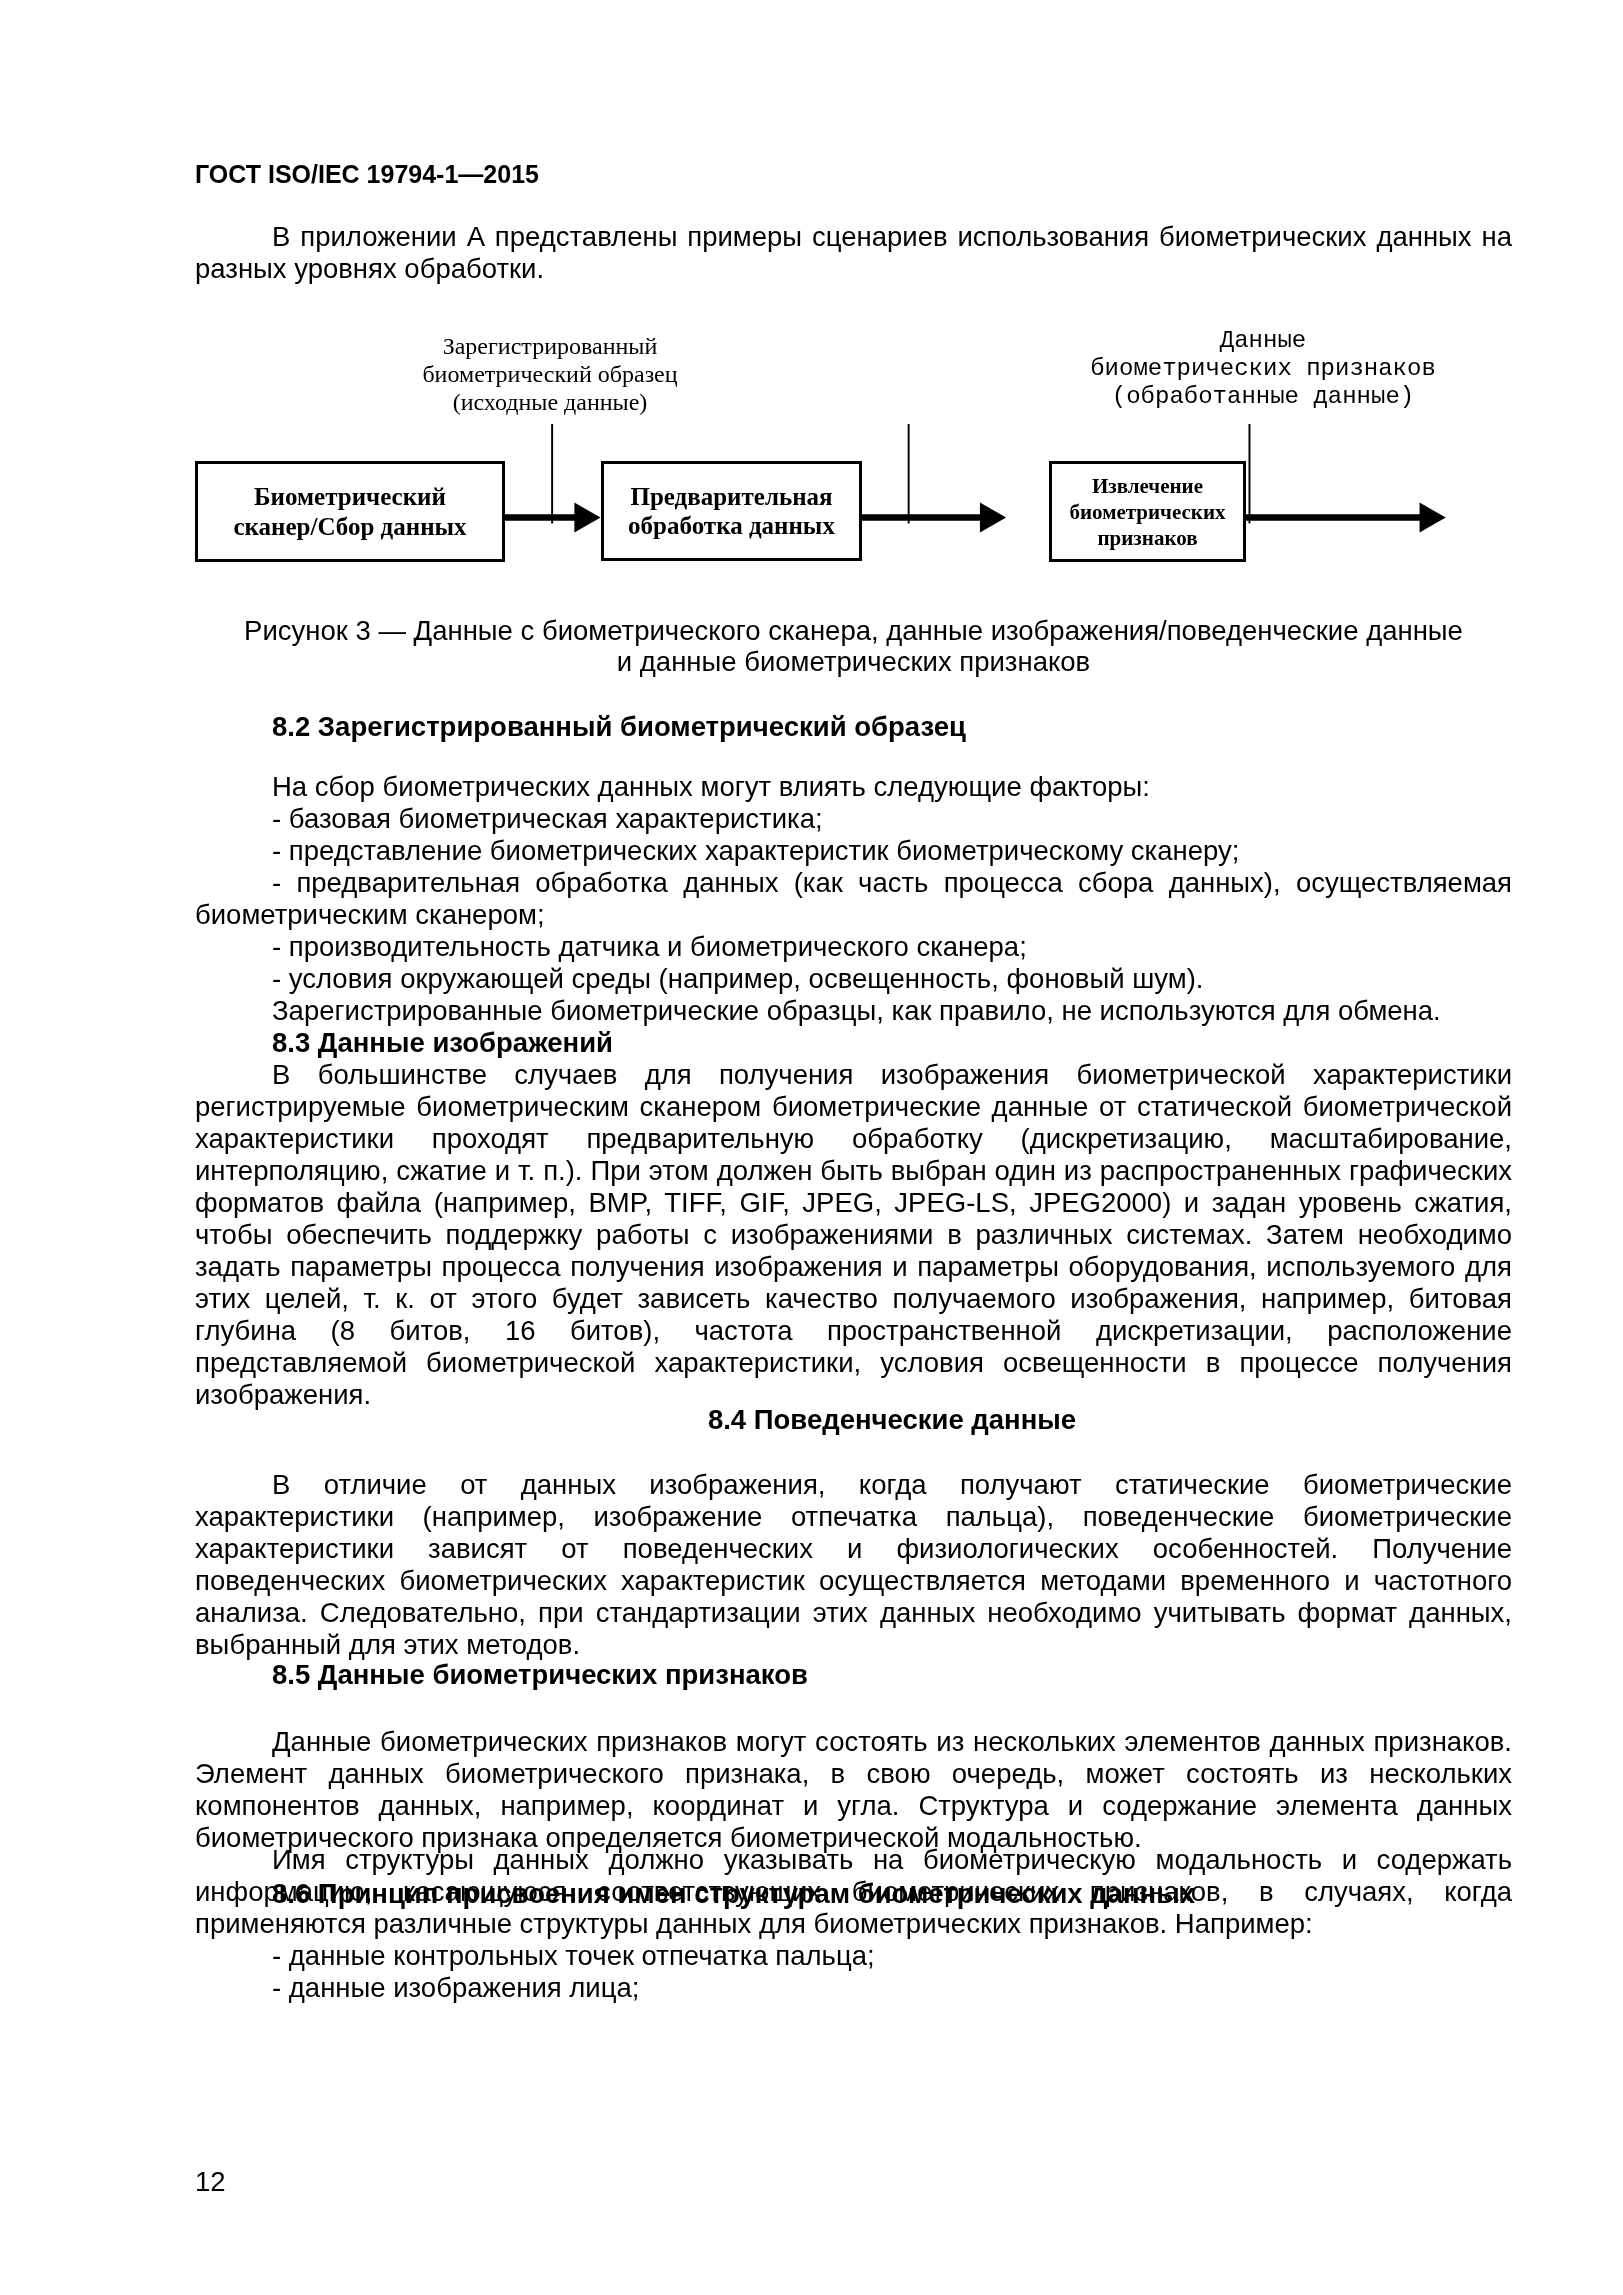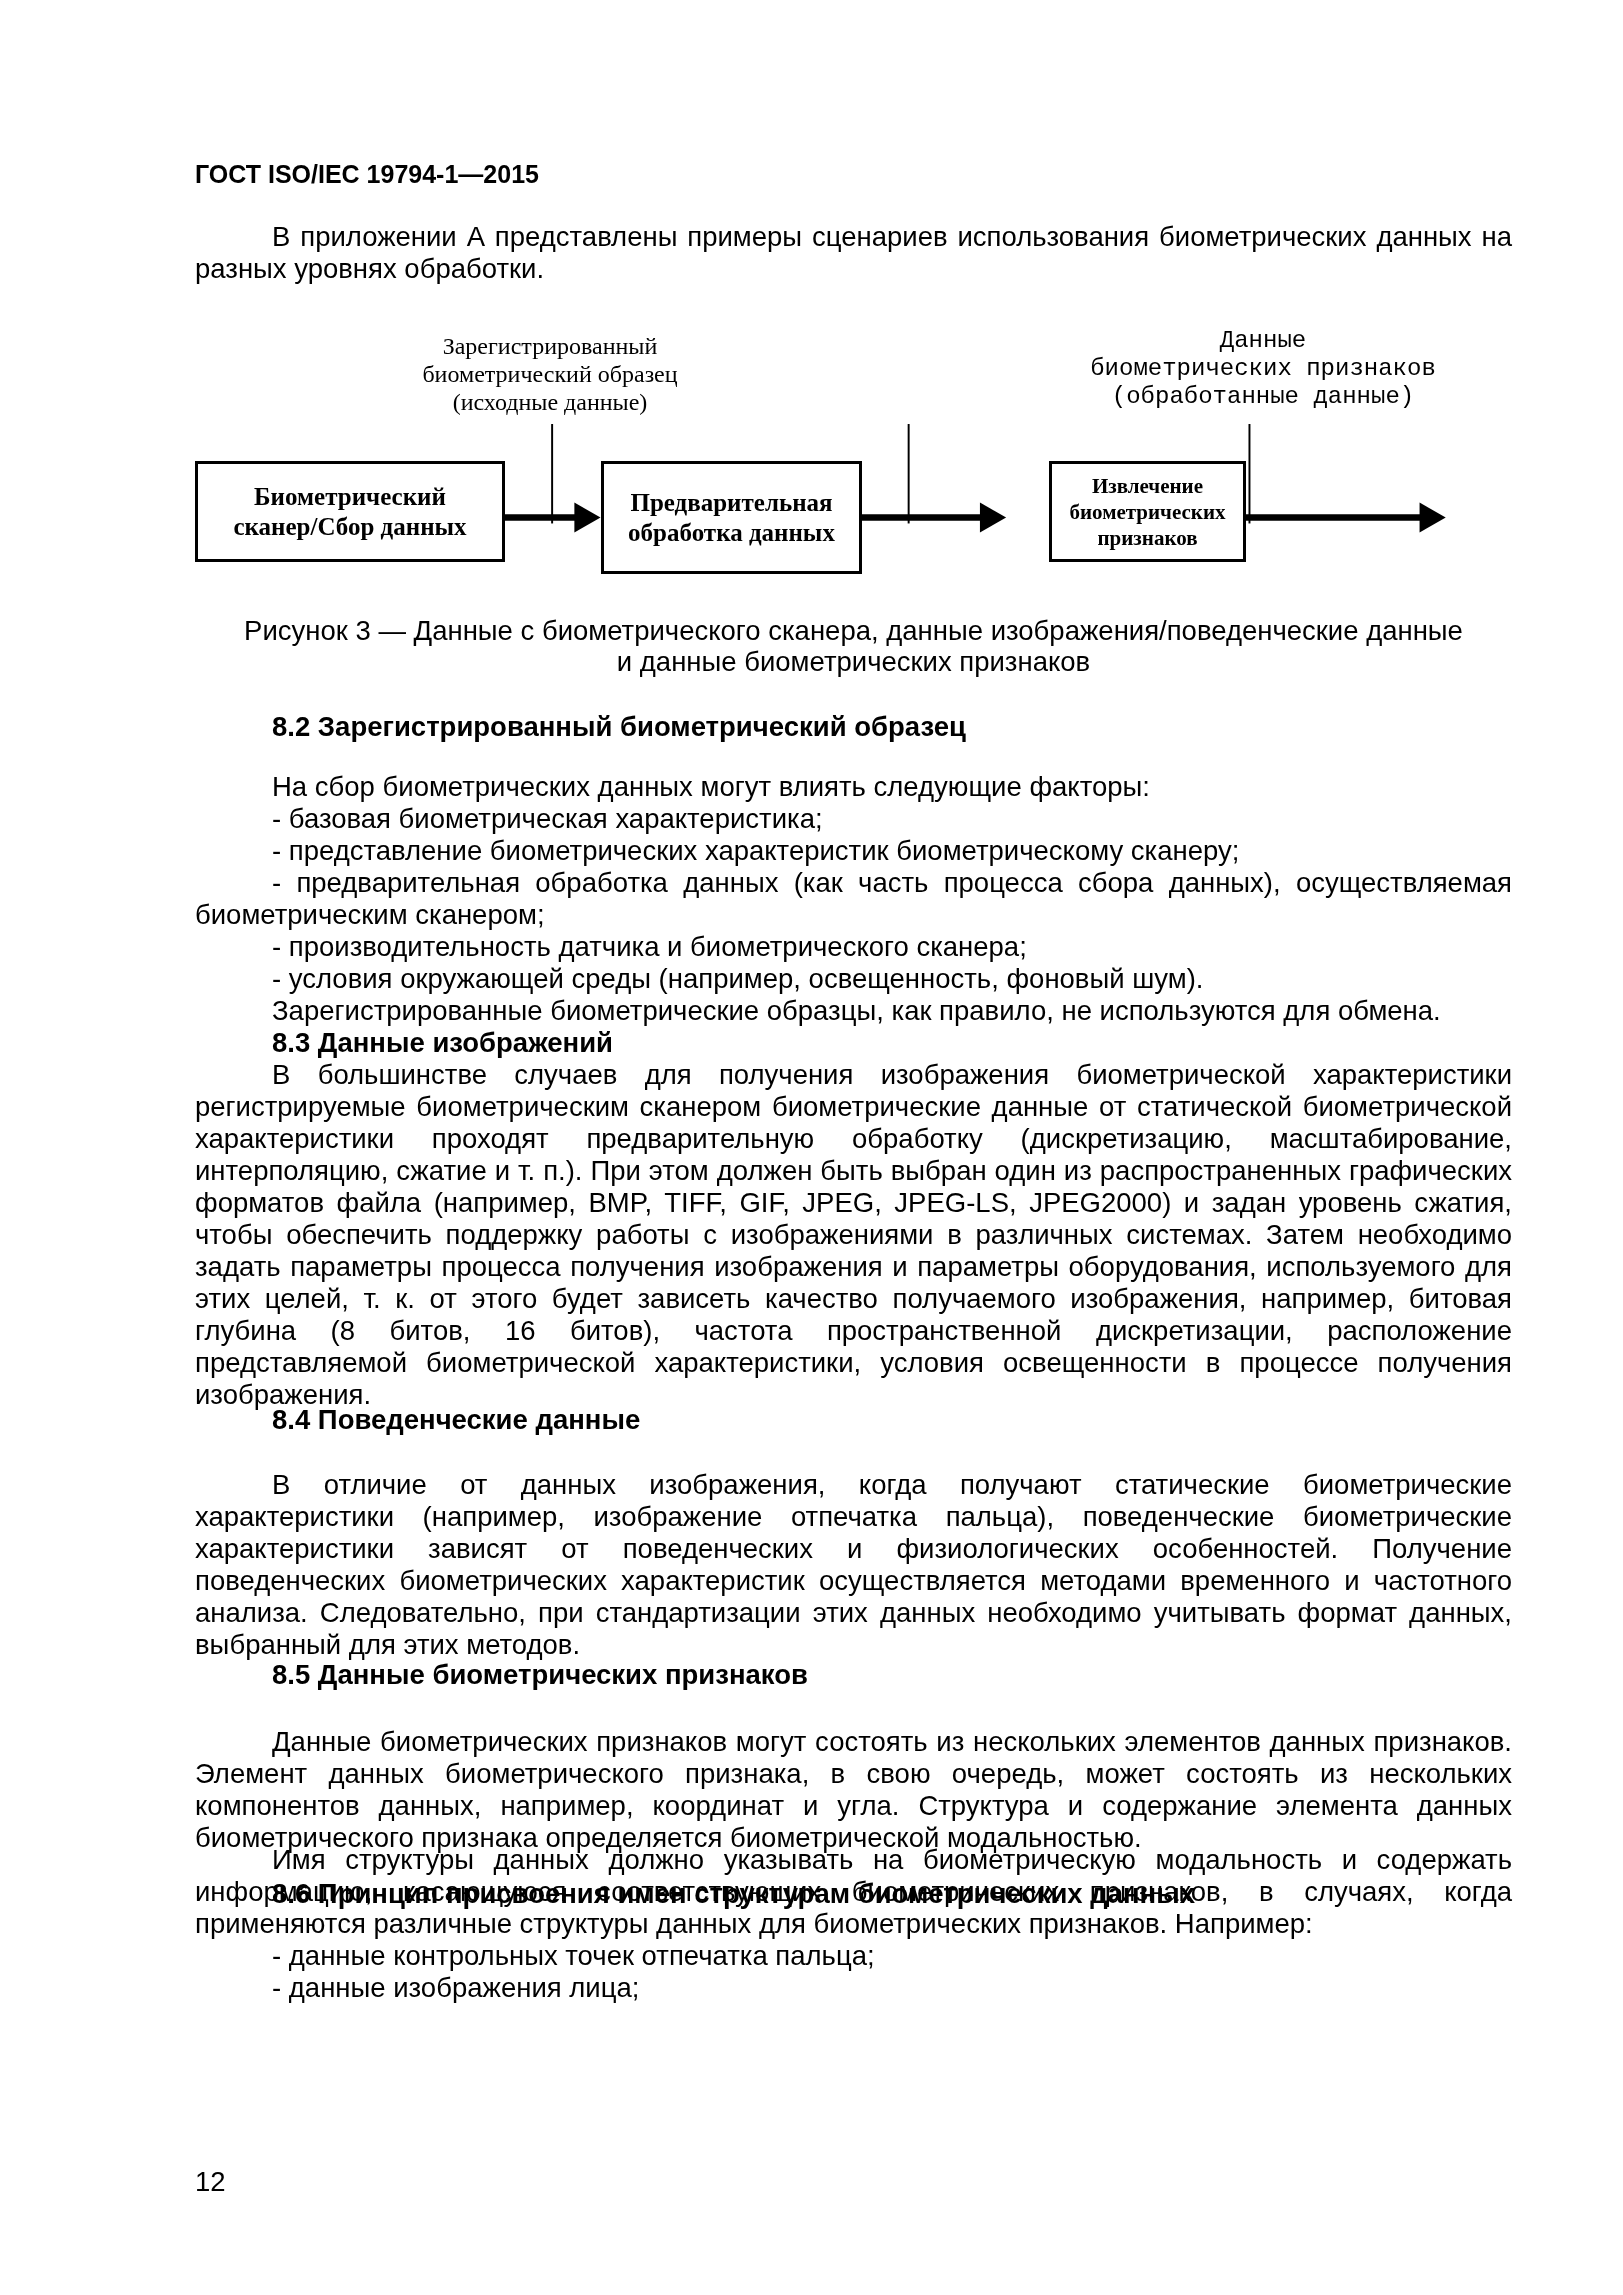--- a/index.html
+++ b/index.html
@@ -58,21 +58,21 @@
       <div>биометрических признаков</div>
       <div>(обработанные данные)</div>
     </div>
 
     <div class="box box1txt" style="left:195px; top:461px; width:310px; height:101px;">
       <div>
         <span>Биометрический</span>
         <span>сканер/Сбор данных</span>
       </div>
     </div>
-    <div class="box box1txt" style="left:601px; top:461px; width:261px; height:113px;">
+    <div class="box box1txt" style="left:601px; top:461px; width:261px; height:100px;">
       <div>
         <span>Предварительная</span>
         <span>обработка данных</span>
       </div>
     </div>
     <div class="box box3txt" style="left:1006px; top:461px; width:197px; height:101px;">
       <div>
         <span>Извлечение</span>
         <span>биометрических</span>
         <span>признаков</span>
@@ -94,21 +94,21 @@
     <p class="li">- представление биометрических характеристик биометрическому сканеру;</p>
     <p class="li">- предварительная обработка данных (как часть процесса сбора данных), осуществляемая биометрическим сканером;</p>
     <p class="li">- производительность датчика и биометрического сканера;</p>
     <p class="li">- условия окружающей среды (например, освещенность, фоновый шум).</p>
     <p class="li">Зарегистрированные биометрические образцы, как правило, не используются для обмена.</p>
 
     <p class="h">8.3 Данные изображений</p>
     <p class="p">В большинстве случаев для получения изображения биометрической характеристики регистрируемые биометрическим сканером биометрические данные от статической биометрической характеристики проходят предварительную обработку (дискретизацию, масштабирование, интерполяцию, сжатие и т. п.). При этом должен быть выбран один из распространенных графических форматов файла (например, BMP, TIFF, GIF, JPEG, JPEG-LS, JPEG2000) и задан уровень сжатия, чтобы обеспечить поддержку работы с изображениями в различных системах. Затем необходимо задать параметры процесса получения изображения и параметры оборудования, используемого для этих целей, т. к. от этого будет зависеть качество получаемого изображения, например, битовая глубина (8 битов, 16 битов), частота пространственной дискретизации, расположение представляемой биометрической характеристики, условия освещенности в процессе получения изображения.</p>
   </div>
 
-  <div class="blk sans" style="top:1404px;">
+  <div class="blk sans" style="top:1404px;text-align:center;">
     <p class="h">8.4 Поведенческие данные</p>
   </div>
   <div class="blk sans" style="top:1469px;">
     <p class="p">В отличие от данных изображения, когда получают статические биометрические характеристики (например, изображение отпечатка пальца), поведенческие биометрические характеристики зависят от поведенческих и физиологических особенностей. Получение поведенческих биометрических характеристик осуществляется методами временного и частотного анализа. Следовательно, при стандартизации этих данных необходимо учитывать формат данных, выбранный для этих методов.</p>
   </div>
 
   <div class="blk sans" style="top:1659px;">
     <p class="h">8.5 Данные биометрических признаков</p>
   </div>
   <div class="blk sans" style="top:1726px;">

